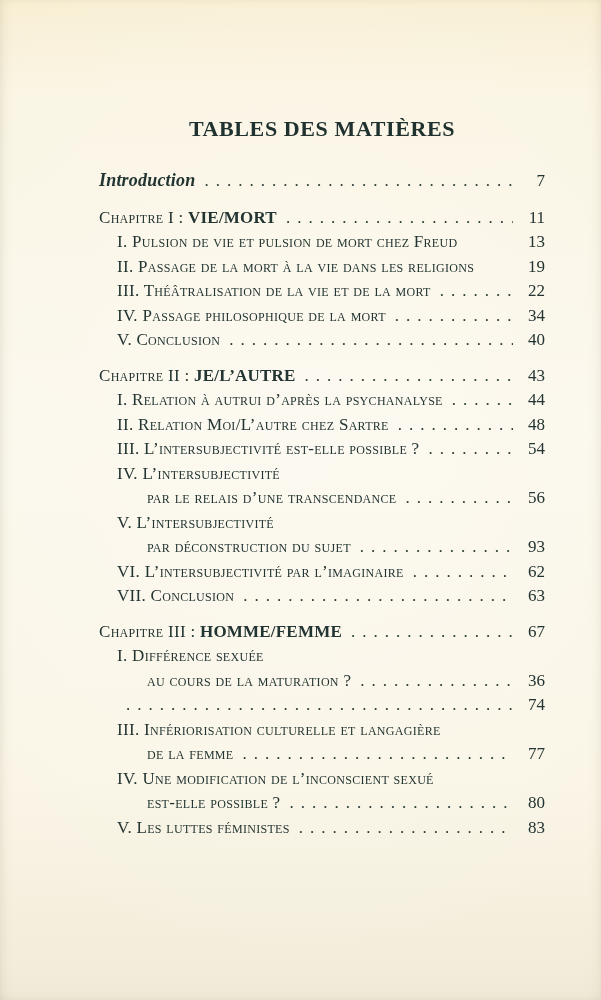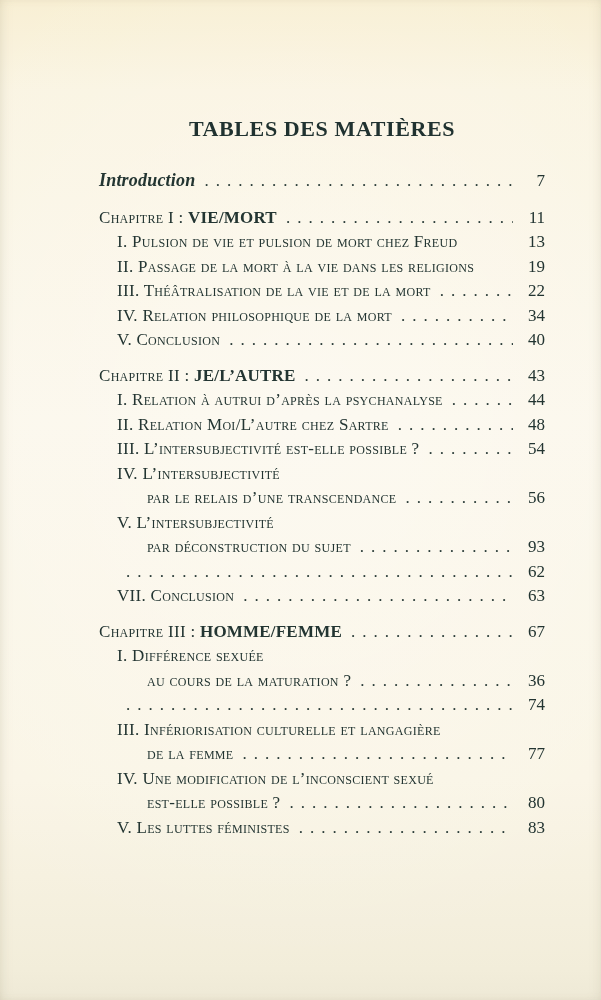--- a/index.html
+++ b/index.html
@@ -109,21 +109,21 @@
           <span class="label">II. Passage de la mort à la vie dans les religions</span>
           <span class="leader"></span>
           <span class="pagenum">19</span>
         </div>
         <div class="row row-section">
           <span class="label">III. Théâtralisation de la vie et de la mort</span>
           <span class="leader">................................................................................</span>
           <span class="pagenum">22</span>
         </div>
         <div class="row row-section">
-          <span class="label">IV. Relation philosophique de la mort</span>
+          <span class="label">IV. Passage philosophique de la mort</span>
           <span class="leader">................................................................................</span>
           <span class="pagenum">34</span>
         </div>
         <div class="row row-section">
           <span class="label">V. Conclusion</span>
           <span class="leader">................................................................................</span>
           <span class="pagenum">40</span>
         </div>
         <div class="row row-chapter space-before">
           <span class="label"><span class="chap-prefix">Chapitre II : </span><span class="chap-title">JE/L’AUTRE</span></span>
@@ -155,20 +155,21 @@
         </div>
         <div class="row row-section">
           <span class="label">V. L’intersubjectivité</span>
         </div>
         <div class="row row-continuation">
           <span class="label">par déconstruction du sujet</span>
           <span class="leader">................................................................................</span>
           <span class="pagenum">93</span>
         </div>
         <div class="row row-section">
+          <span class="label">VI. L’intersubjectivité par l’imaginaire</span>
           <span class="leader">................................................................................</span>
           <span class="pagenum">62</span>
         </div>
         <div class="row row-section">
           <span class="label">VII. Conclusion</span>
           <span class="leader">................................................................................</span>
           <span class="pagenum">63</span>
         </div>
         <div class="row row-chapter space-before">
           <span class="label"><span class="chap-prefix">Chapitre III : </span><span class="chap-title">HOMME/FEMME</span></span>

